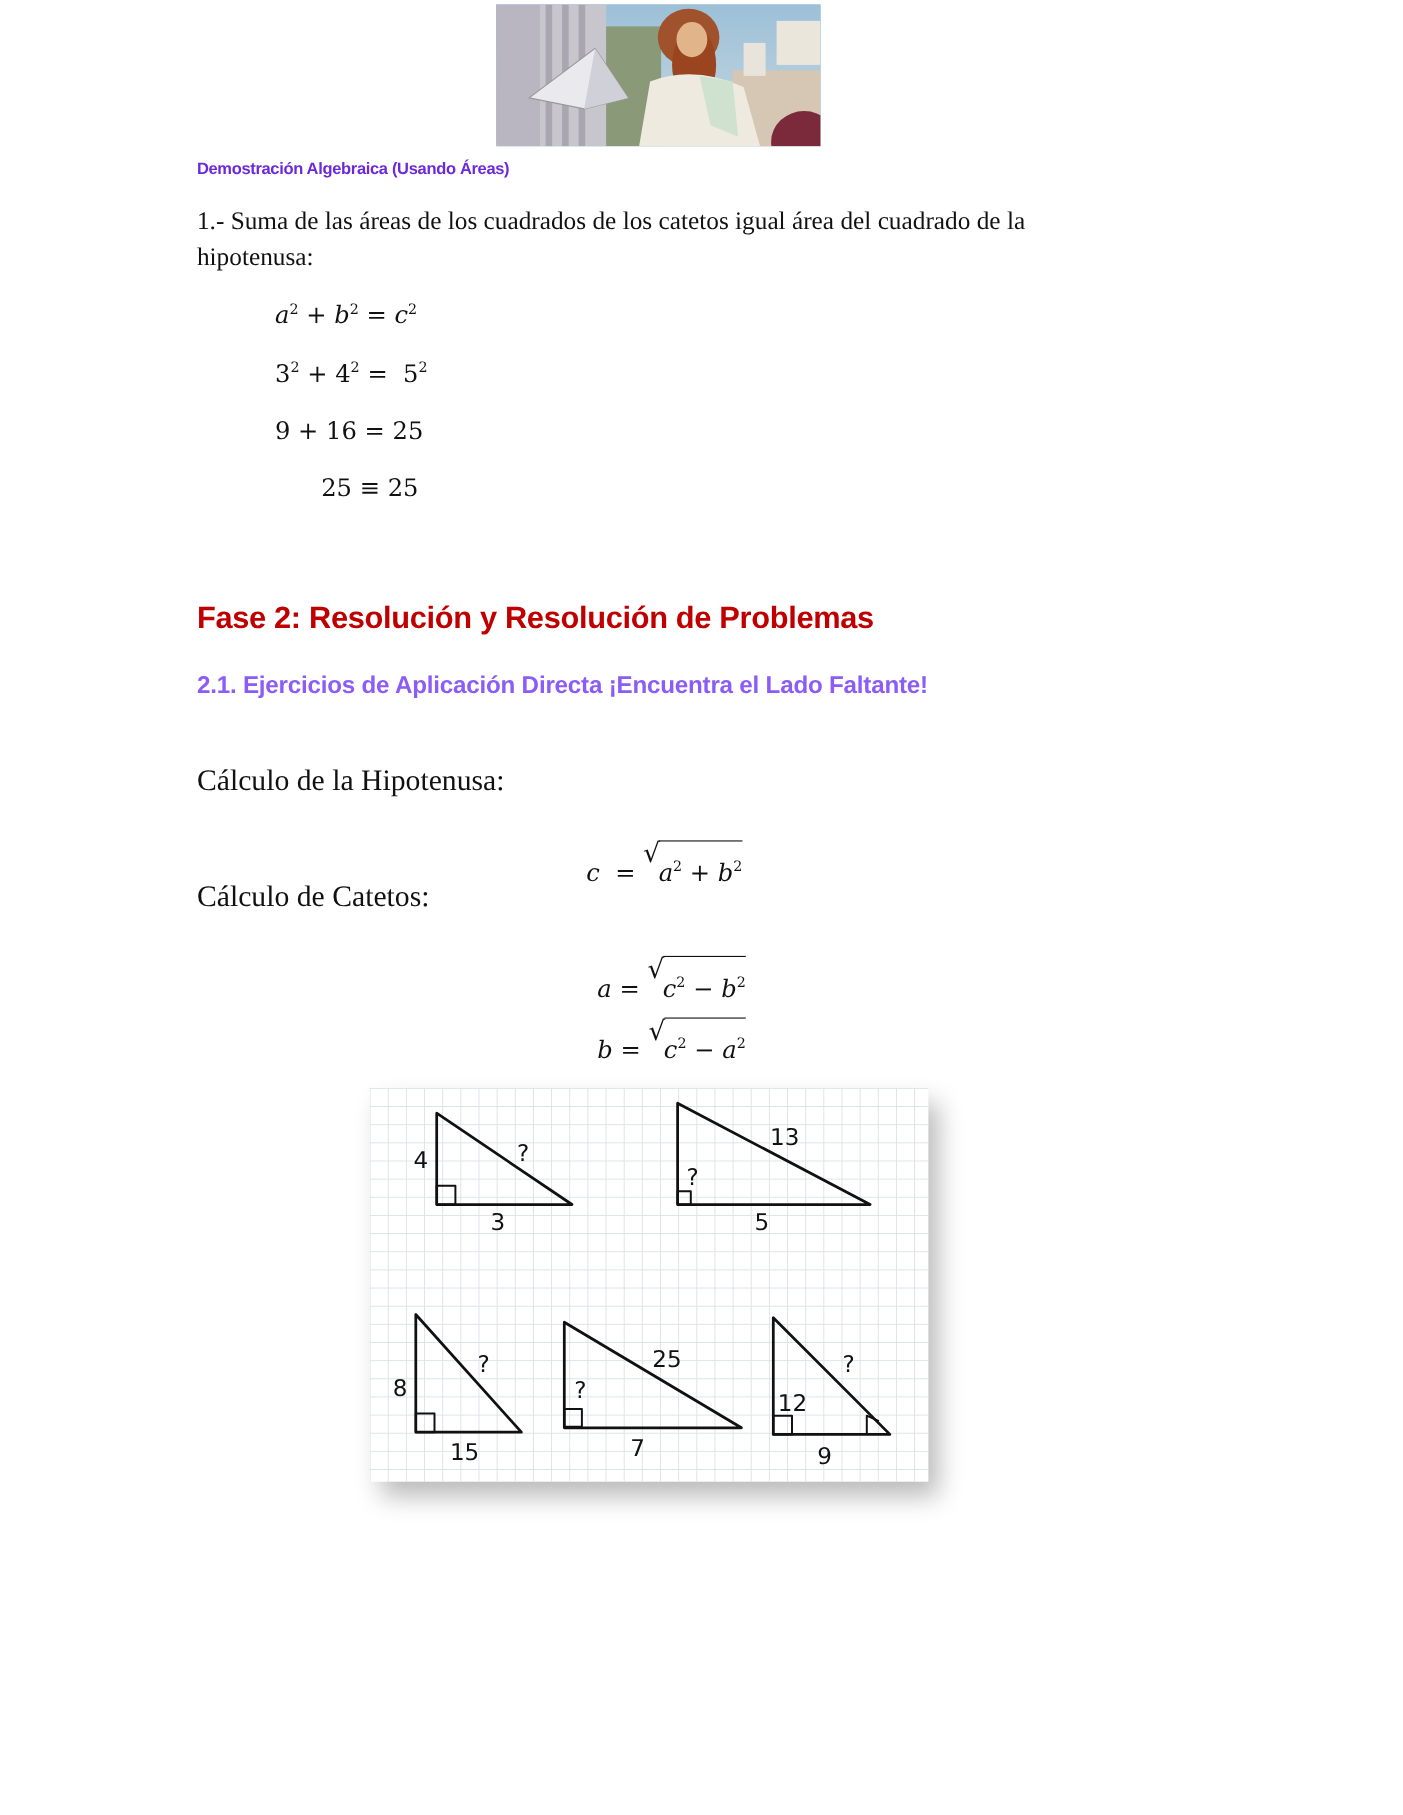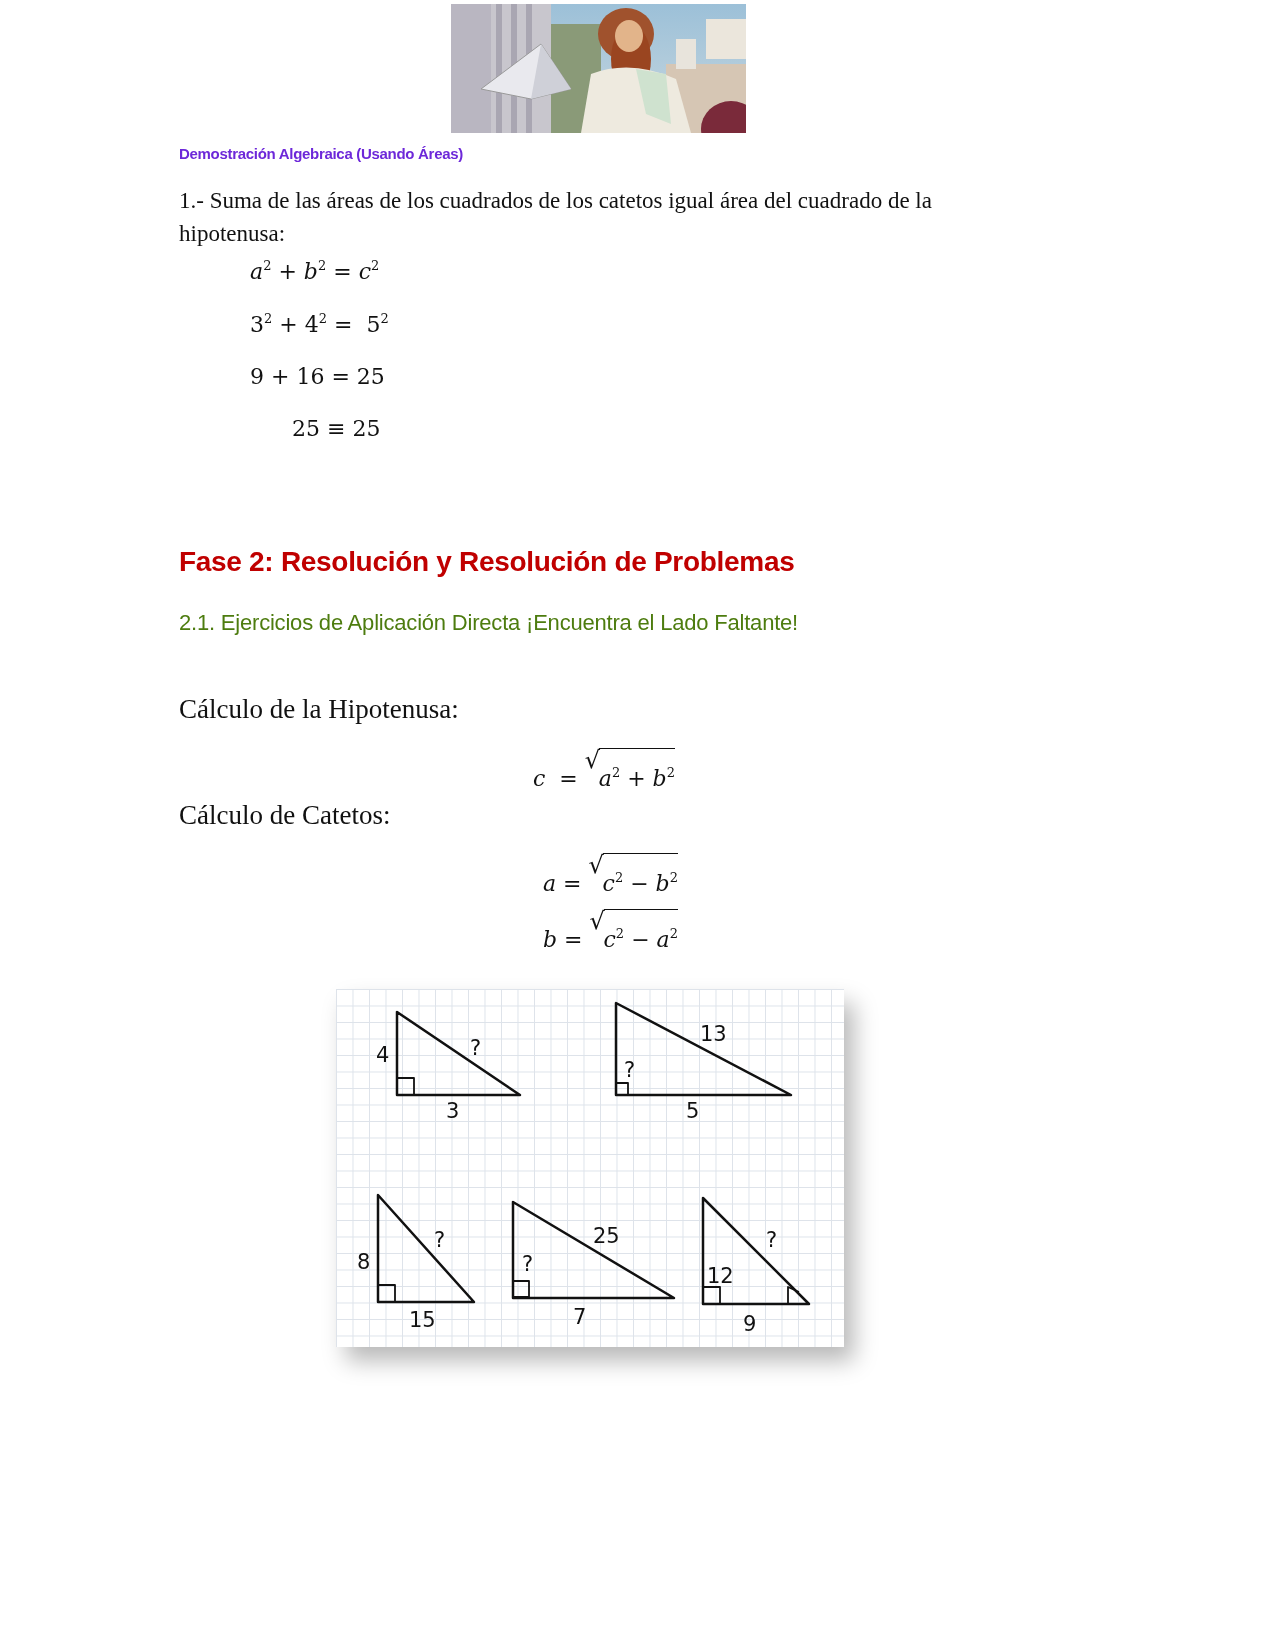--- a/index.html
+++ b/index.html
@@ -2,25 +2,25 @@
 <html><head>
 <meta charset="utf-8">
 <style>
   html, body { margin:0; padding:0; background:#ffffff; }
   body { width:1275px; height:1650px; position:relative; overflow:hidden; font-family:"Liberation Serif", serif; color:#111; }
   .abs { position:absolute; }
   
   .hero { left:451px; top:4px; width:295px; height:129px; overflow:hidden; background:#8fb4cf; }
   .sec-title { left:179px; top:145px; font-size:15px; color:#6d28d9; font-family:"Liberation Sans", sans-serif; font-weight:bold; letter-spacing:-0.3px; }
   .para { left:179px; top:184px; width:860px; font-size:23px; line-height:33px; }
-  .eq { font-family:"DejaVu Serif", serif; font-size:22px; white-space:nowrap; }
+  .eq { font-family:"DejaVu Serif", serif; font-size:22px; white-space:nowrap;margin-top:16px; }
   .eq i { font-style:italic; }
   .eq sup { font-size:13px; vertical-align:9px; }
   .phase { left:179px; top:546px; font-size:28px; color:#c00000; font-family:"Liberation Sans", sans-serif; font-weight:bold; letter-spacing:-0.3px; }
-  .sub { left:179px; top:610px; font-size:22px; color:#4d7c0f; font-family:"Liberation Sans", sans-serif; font-weight:normal; letter-spacing:-0.2px; }
+  .sub { left:179px; top:610px; font-size:22px; color:#8b5cf6; font-family:"Liberation Sans", sans-serif; font-weight:bold; letter-spacing:-0.2px; }
   .label { font-size:27px; }
   .sqrt { display:inline-block; position:relative; padding-left:14px; }
   .sqrt .rad { position:absolute; left:0; top:-2px; font-size:24px; }
   .sqrt .ov { border-top:1.5px solid #111; padding-top:16px; display:inline-block; }
   .figure { left:336px; top:989px; width:508px; height:358px; box-shadow:10px 14px 22px rgba(0,0,0,0.28); background:#fff;
     background-image: linear-gradient(#dde3ea 1px, transparent 1px), linear-gradient(90deg, #dde3ea 1px, transparent 1px);
     background-size:16.5px 16.5px; }
   .figure svg text { font-family:"DejaVu Sans", sans-serif; font-size:21px; fill:#111; }
 </style>
 </head>

